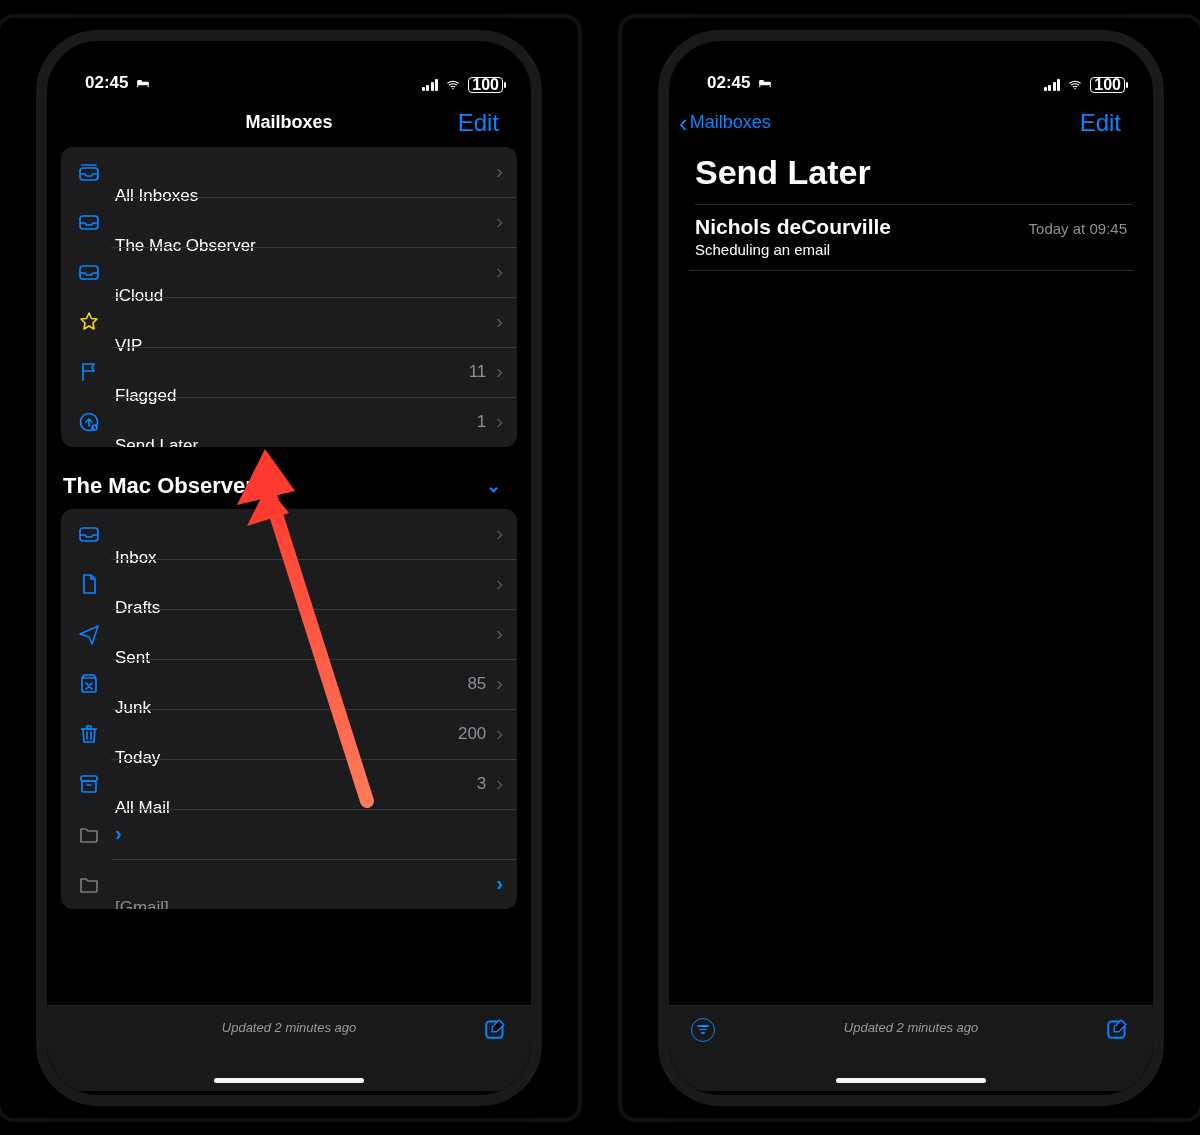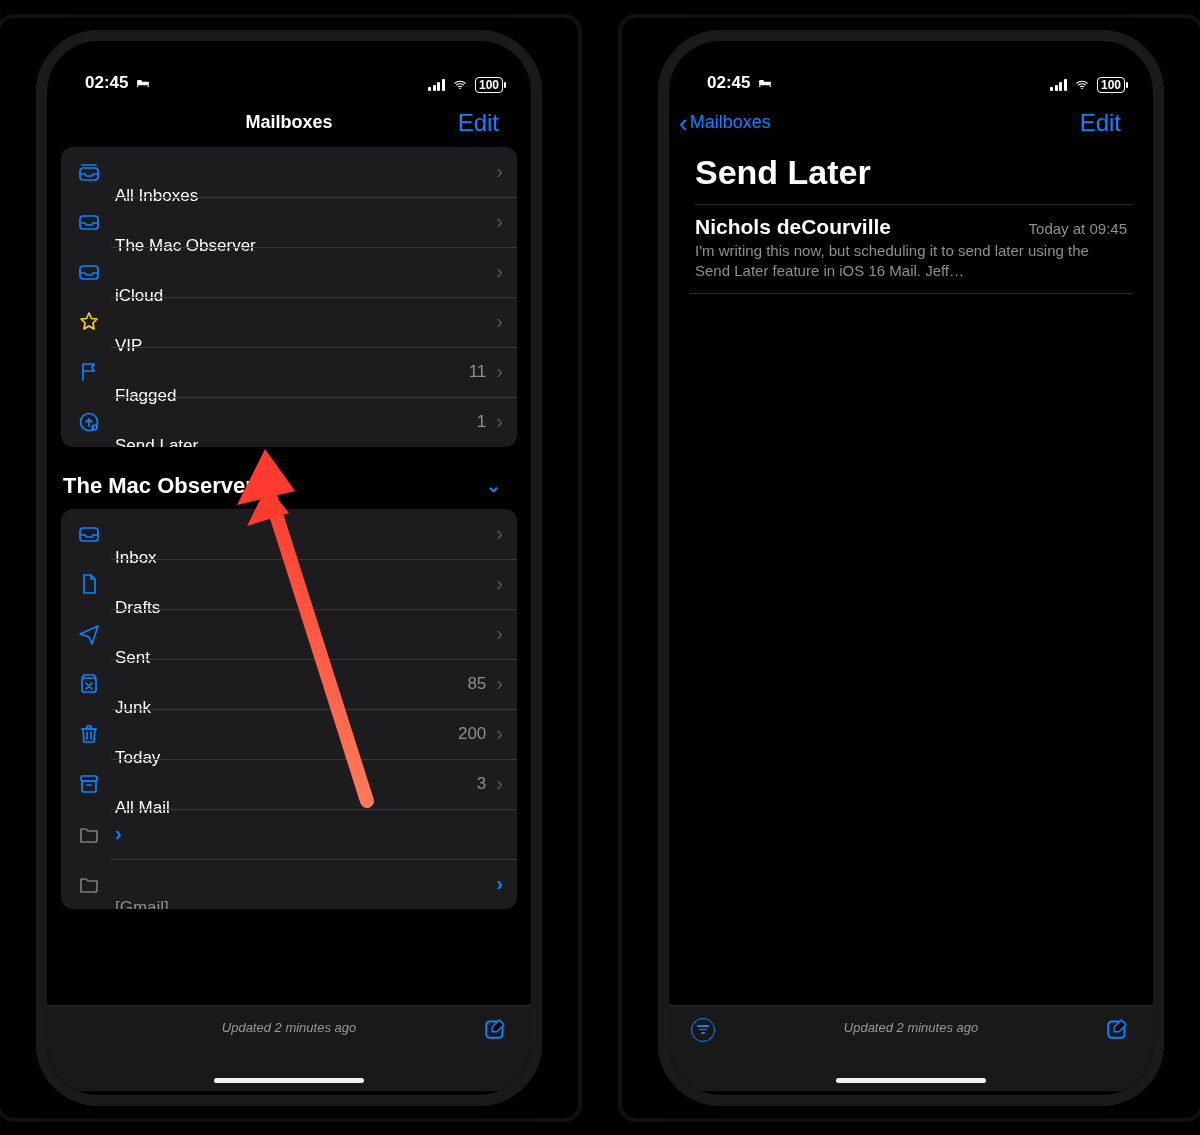--- a/index.html
+++ b/index.html
@@ -62,21 +62,21 @@
     color: #fff;
     font-size: 17px;
     font-weight: 600;
   }
   .sb-left { display:flex; align-items:center; gap:6px; }
   .sb-right { display:flex; align-items:center; gap:6px; }
   .battery-box {
     border: 1.4px solid #fff;
     border-radius: 4px;
     padding: 0 3px;
-    font-size: 12px;
+    font-size: 16px;
     line-height: 14px;
     font-weight: 700;
     position: relative;
   }
   .battery-box::after{
     content:'';
     position:absolute;
     right:-4px; top:50%;
     transform:translateY(-50%);
     width:2.5px; height:6px;
@@ -554,21 +554,21 @@
     </div>
 
     <div class="content" style="padding:0 20px;">
       <div class="large-title">Send Later</div>
       <div class="msg-sep"></div>
       <div class="msg">
         <div class="line1">
           <span class="from">Nichols deCourville</span>
           <span class="date">Today at 09:45</span>
         </div>
-        <div class="prev">I'm writing this now, but scheduling it to send later using the Send Later feature in iOS 16 Mail. Jeff…</div>
+        <div class="subj">Scheduling an email</div>
       </div>
     </div>
 
     <div class="toolbar">
       <div class="filter">
             <div class="filter-lines">
               <span></span>
               <span></span>
               <span></span>
             </div>

